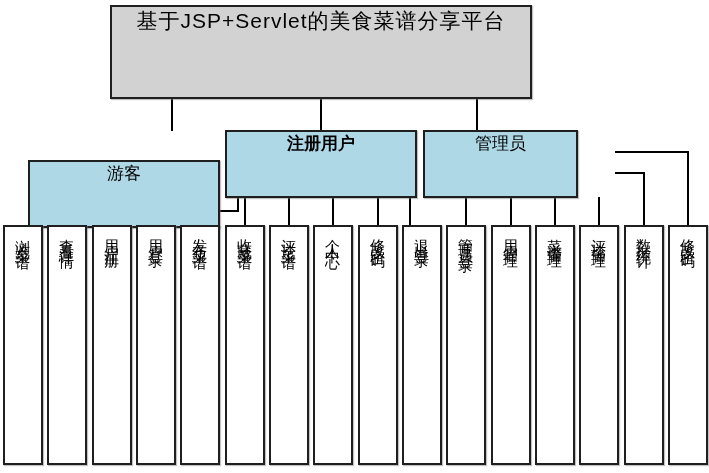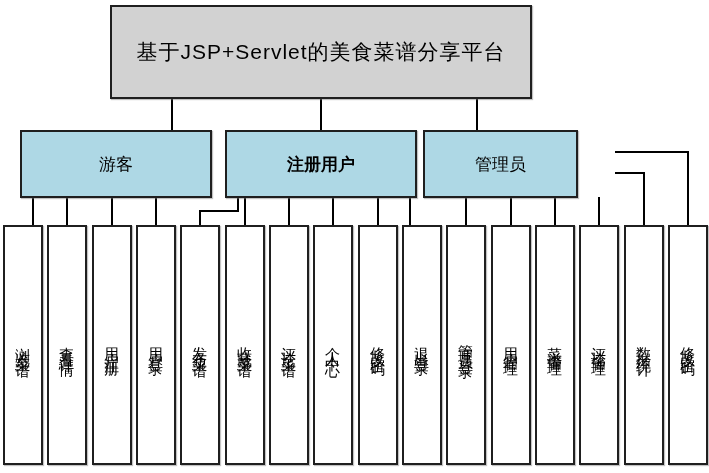--- a/index.html
+++ b/index.html
@@ -20,21 +20,20 @@
   .connectors polyline {
     fill: none;
     stroke: var(--line, #000);
     stroke-width: 2;
   }
   .box {
     position: absolute;
     box-sizing: border-box;
     border: 2px solid var(--border, #1f1f1f);
     display: flex;
-    align-items: center;
     justify-content: center;
     z-index: 2;
     box-shadow: 1px 1px 1px rgba(120,120,120,0.45);
   }
   .root {
     left: 110px; top: 5px;
     width: 422px; height: 94px;
     background: var(--root-fill, #d2d2d2);
     font-size: 21px;
     letter-spacing: 1px;
@@ -83,21 +82,21 @@
     <polyline points="555,197 555,226"></polyline>
     <polyline points="599,197 599,226"></polyline>
     <polyline points="615,173 644,173 644,226"></polyline>
     <polyline points="615,152 688,152 688,226"></polyline>
   </svg>
 
   <div class="box root">
     <span>基于JSP+Servlet的美食菜谱分享平台</span>
   </div>
 
-  <div class="box group" style="left:20px; width:192px;">
+  <div class="box group" style="left:28px; width:192px;margin-top:30px;">
     <span>游客</span>
   </div>
   <div class="box group" style="left:225px; width:192px;font-weight:bold;">
     <span>注册用户</span>
   </div>
   <div class="box group" style="left:423px; width:155px;">
     <span>管理员</span>
   </div>
 
   <div class="box leaf" style="left:3px;">

